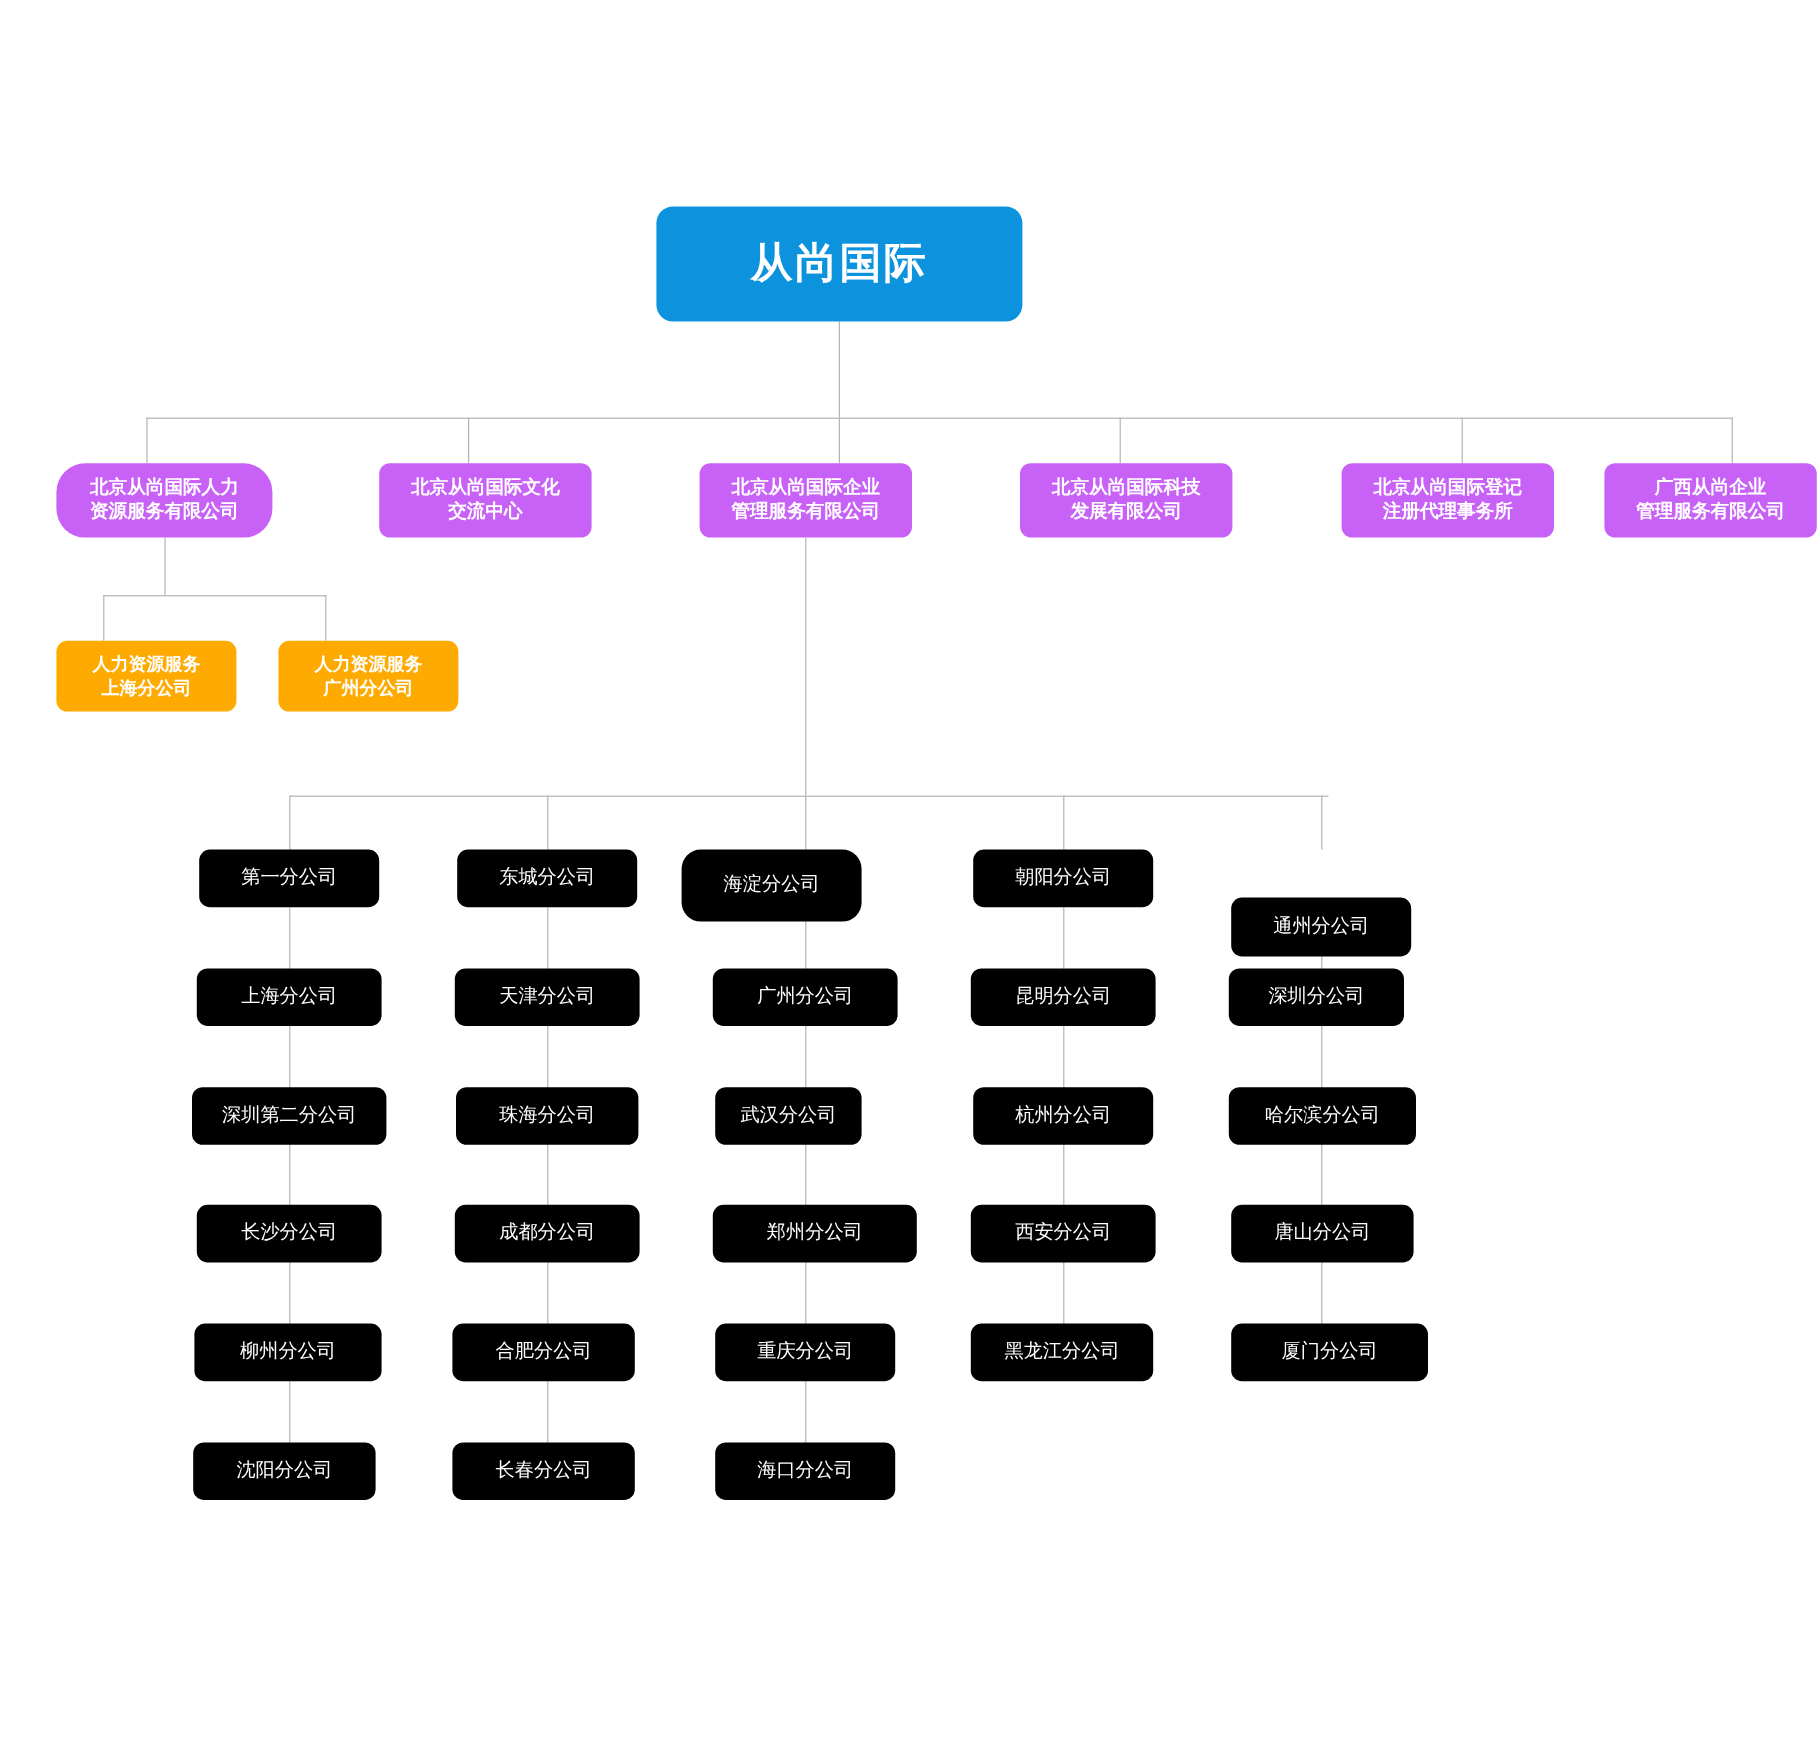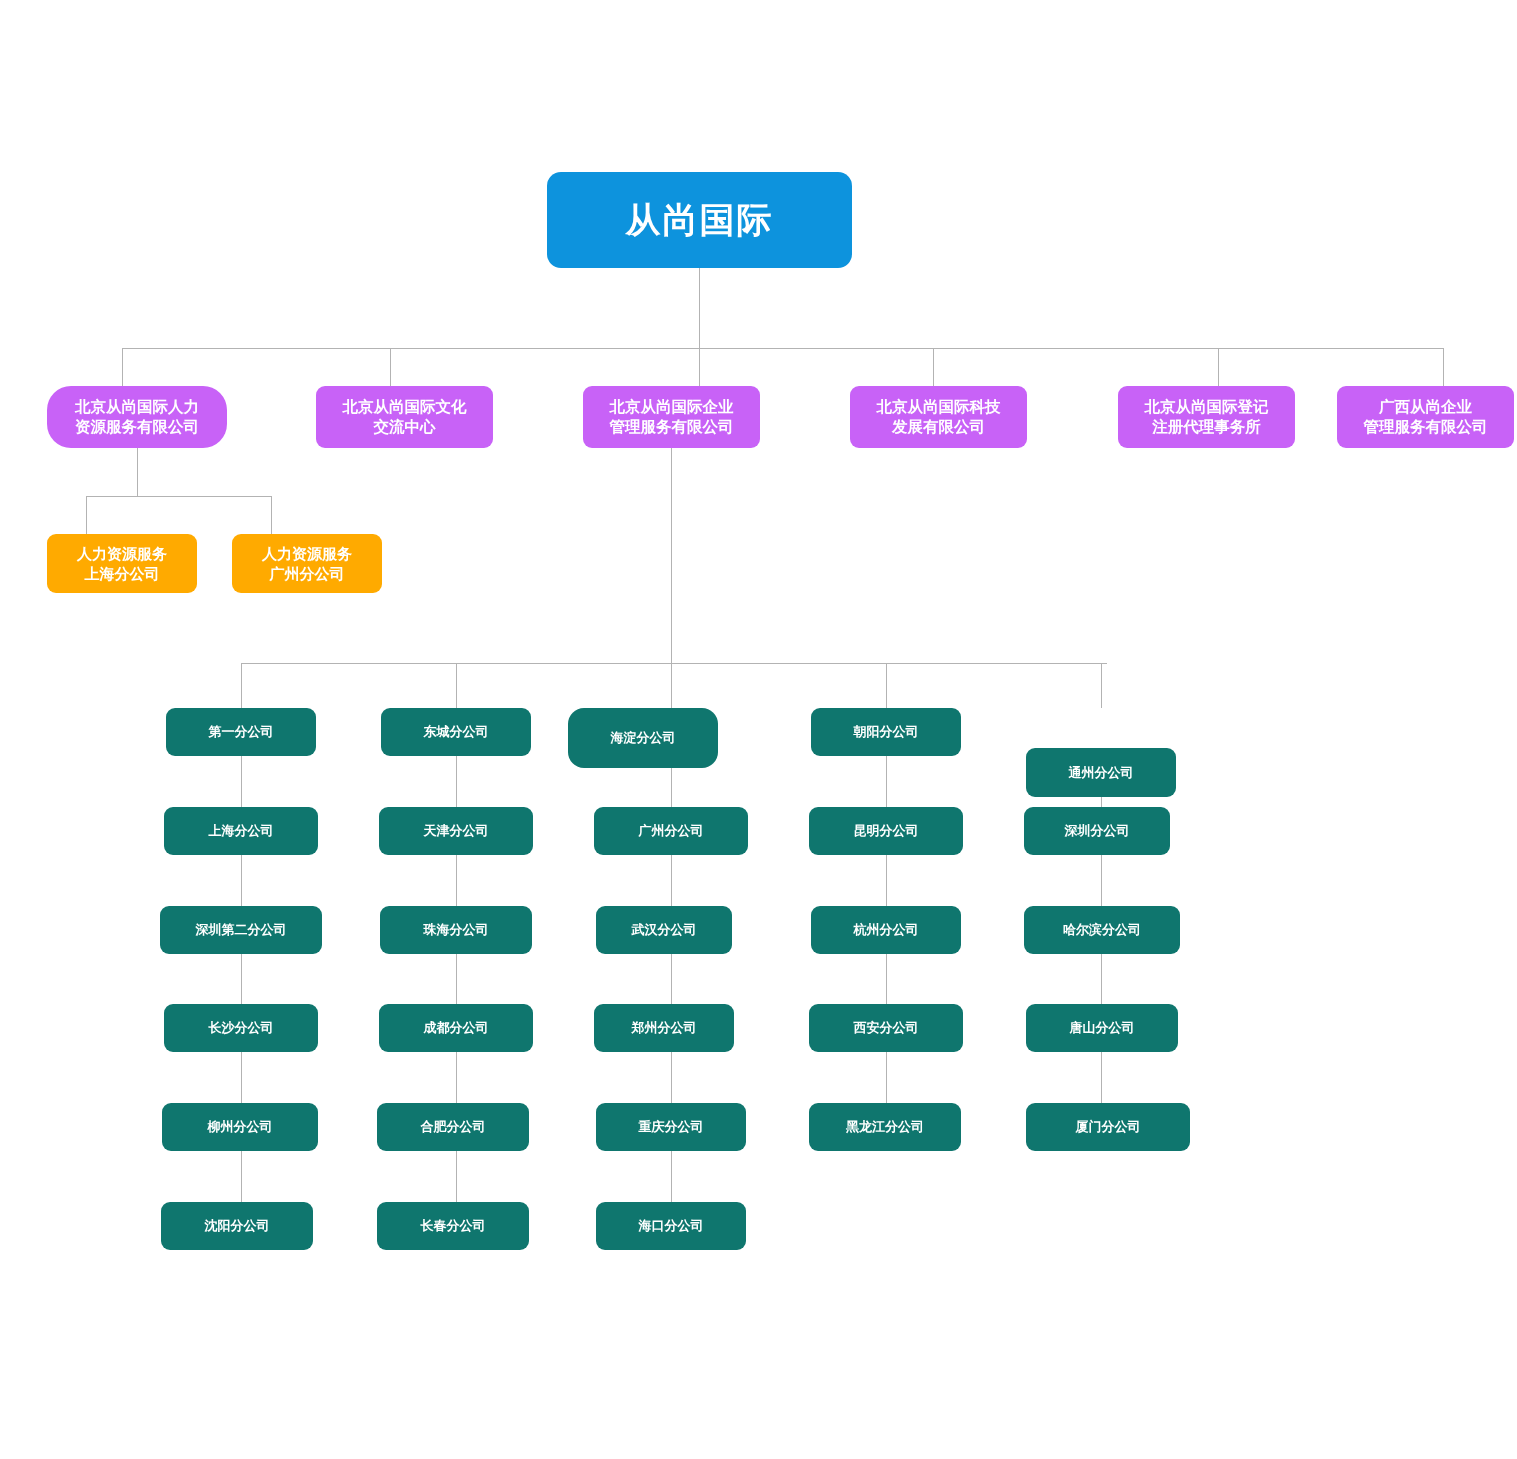--- a/index.html
+++ b/index.html
@@ -42,23 +42,23 @@
     background: #c862f7;
     font-size: 15.5px;
     font-weight: bold;
   }
   .node-branch-orange {
     background: #ffaa00;
     font-size: 15px;
     font-weight: bold;
   }
   .node-branch-green {
-    background: #0f766e;
-    font-size: 13px;
-    font-weight: bold;
+    background: #000000;
+    font-size: 16px;
+    font-weight: normal;
   }
   .conn {
     position: absolute;
     background: #b3b3b3;
     z-index: 1;
   }
   .conn-v { width: 1px; }
   .conn-h { height: 1px; }
 </style>
 </head>
@@ -123,22 +123,22 @@
 
   <div class="node node-branch-green" style="left:381px; top:708px; width:150px; height:48px;">东城分公司</div>
   <div class="node node-branch-green" style="left:379px; top:807px; width:154px; height:48px;">天津分公司</div>
   <div class="node node-branch-green" style="left:380px; top:906px; width:152px; height:48px;">珠海分公司</div>
   <div class="node node-branch-green" style="left:379px; top:1004px; width:154px; height:48px;">成都分公司</div>
   <div class="node node-branch-green" style="left:377px; top:1103px; width:152px; height:48px;">合肥分公司</div>
   <div class="node node-branch-green" style="left:377px; top:1202px; width:152px; height:48px;">长春分公司</div>
 
   <div class="node node-branch-green" style="left:568px; top:708px; width:150px; height:60px;border-radius:16px;">海淀分公司</div>
   <div class="node node-branch-green" style="left:594px; top:807px; width:154px; height:48px;">广州分公司</div>
-  <div class="node node-branch-green" style="left:596px; top:906px; width:136px; height:48px;text-align:center;">武汉分公司</div>
-  <div class="node node-branch-green" style="left:594px; top:1004px; width:140px; height:48px;">郑州分公司</div>
+  <div class="node node-branch-green" style="left:596px; top:906px; width:122px; height:48px;text-align:center;">武汉分公司</div>
+  <div class="node node-branch-green" style="left:594px; top:1004px; width:170px; height:48px;">郑州分公司</div>
   <div class="node node-branch-green" style="left:596px; top:1103px; width:150px; height:48px;">重庆分公司</div>
   <div class="node node-branch-green" style="left:596px; top:1202px; width:150px; height:48px;">海口分公司</div>
 
   <div class="node node-branch-green" style="left:811px; top:708px; width:150px; height:48px;">朝阳分公司</div>
   <div class="node node-branch-green" style="left:809px; top:807px; width:154px; height:48px;">昆明分公司</div>
   <div class="node node-branch-green" style="left:811px; top:906px; width:150px; height:48px;">杭州分公司</div>
   <div class="node node-branch-green" style="left:809px; top:1004px; width:154px; height:48px;">西安分公司</div>
   <div class="node node-branch-green" style="left:809px; top:1103px; width:152px; height:48px;">黑龙江分公司</div>
 
   <div class="node node-branch-green" style="left:1026px; top:708px; width:150px; height:49px;margin-top:40px;">通州分公司</div>

